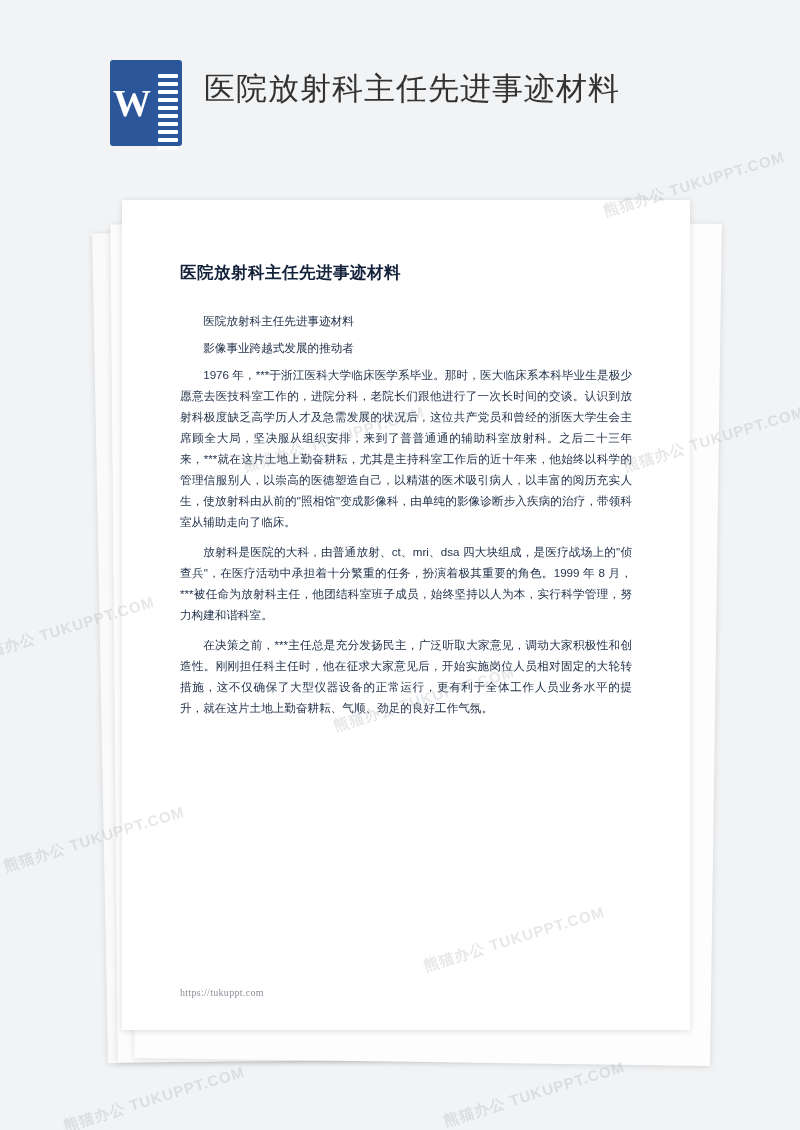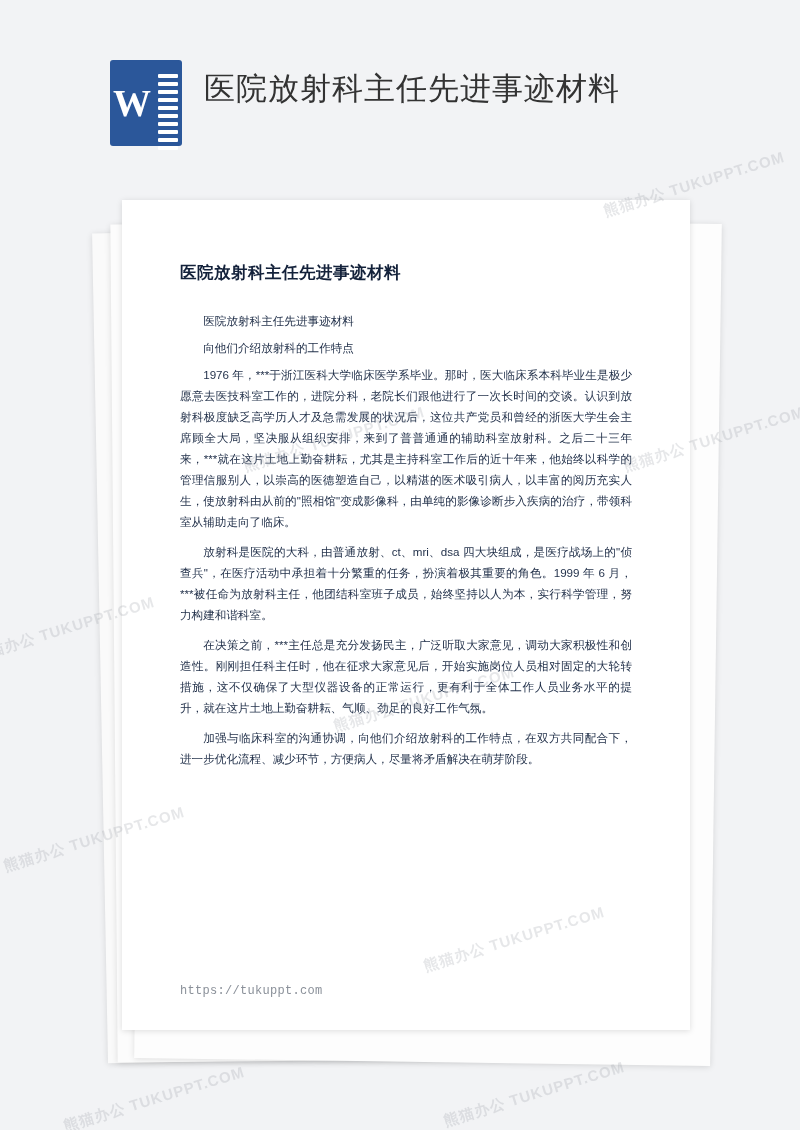--- a/index.html
+++ b/index.html
@@ -142,24 +142,24 @@
     text-indent: 2em;
     font-family: "Liberation Sans", sans-serif;
   }
   .para.tight {
     margin-bottom: 6px;
   }
   .watermark-url {
     position: absolute;
     left: 58px;
     bottom: 32px;
-    font-size: 12px;
+    font-size: 10px;
     color: #8a9099;
     letter-spacing: 0.3px;
-    font-family: Liberation Mono, monospace;
+    font-family: Liberation Serif, serif;
   }
 
   
   .wm {
     position: absolute;
     color: rgba(140,146,155,0.22);
     font-size: 15px;
     font-weight: bold;
     white-space: nowrap;
     transform: rotate(-17deg);
@@ -204,25 +204,24 @@
 <div class="stack">
   <div class="sheet back3"></div>
   <div class="sheet back2"></div>
   <div class="sheet back1"></div>
 
   <div class="sheet front">
     <div class="page-inner">
       <div class="page-heading">医院放射科主任先进事迹材料</div>
 
       <p class="para tight">医院放射科主任先进事迹材料</p>
-      <p class="para tight">向他们介绍放射科的工作特点</p>
+      <p class="para tight">影像事业跨越式发展的推动者</p>
       <p class="para">1976 年，***于浙江医科大学临床医学系毕业。那时，医大临床系本科毕业生是极少愿意去医技科室工作的，进院分科，老院长们跟他进行了一次长时间的交谈。认识到放射科极度缺乏高学历人才及急需发展的状况后，这位共产党员和曾经的浙医大学生会主席顾全大局，坚决服从组织安排，来到了普普通通的辅助科室放射科。之后二十三年来，***就在这片土地上勤奋耕耘，尤其是主持科室工作后的近十年来，他始终以科学的管理信服别人，以崇高的医德塑造自己，以精湛的医术吸引病人，以丰富的阅历充实人生，使放射科由从前的"照相馆"变成影像科，由单纯的影像诊断步入疾病的治疗，带领科室从辅助走向了临床。</p>
-      <p class="para">放射科是医院的大科，由普通放射、ct、mri、dsa 四大块组成，是医疗战场上的"侦查兵"，在医疗活动中承担着十分繁重的任务，扮演着极其重要的角色。1999 年 6 月，***被任命为放射科主任，他团结科室班子成员，始终坚持以人为本，实行科学管理，努力构建和谐科室。</p>
+      <p class="para">放射科是医院的大科，由普通放射、ct、mri、dsa 四大块组成，是医疗战场上的"侦查兵"，在医疗活动中承担着十分繁重的任务，扮演着极其重要的角色。1999 年 8 月，***被任命为放射科主任，他团结科室班子成员，始终坚持以人为本，实行科学管理，努力构建和谐科室。</p>
       <p class="para">在决策之前，***主任总是充分发扬民主，广泛听取大家意见，调动大家积极性和创造性。刚刚担任科主任时，他在征求大家意见后，开始实施岗位人员相对固定的大轮转措施，这不仅确保了大型仪器设备的正常运行，更有利于全体工作人员业务水平的提升，就在这片土地上勤奋耕耘、气顺、劲足的良好工作气氛。</p>
-      <p class="para">加强与临床科室的沟通协调，向他们介绍放射科的工作特点，在双方共同配合下，进一步优化流程、减少环节，方便病人，尽量将矛盾解决在萌芽阶段。</p>
 
       <div class="watermark-url">https://tukuppt.com</div>
     </div>
   </div>
 </div>
 
 <div class="wm-layer">
   <div class="wm" style="left:600px;top:175px;">熊猫办公 TUKUPPT.COM</div>
   <div class="wm" style="left:240px;top:430px;">熊猫办公 TUKUPPT.COM</div>
   <div class="wm" style="left:620px;top:430px;">熊猫办公 TUKUPPT.COM</div>

